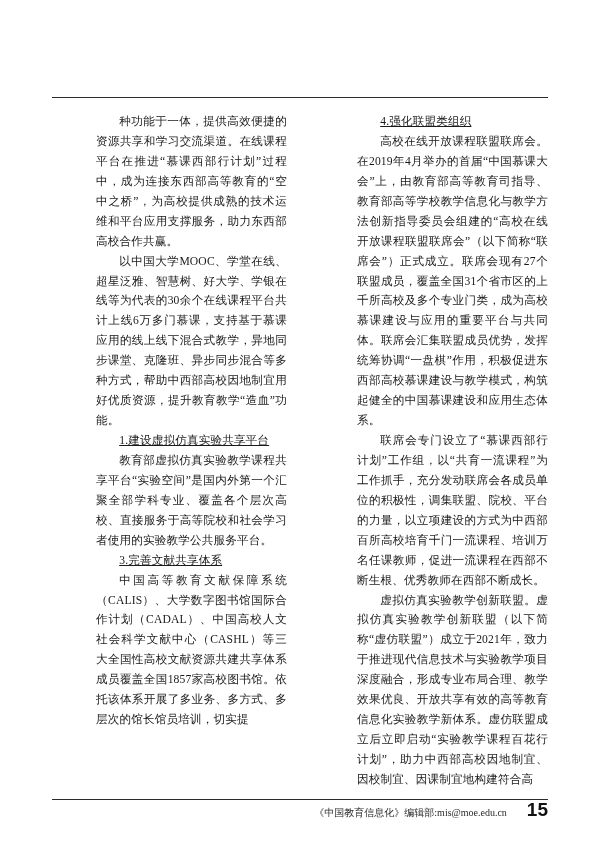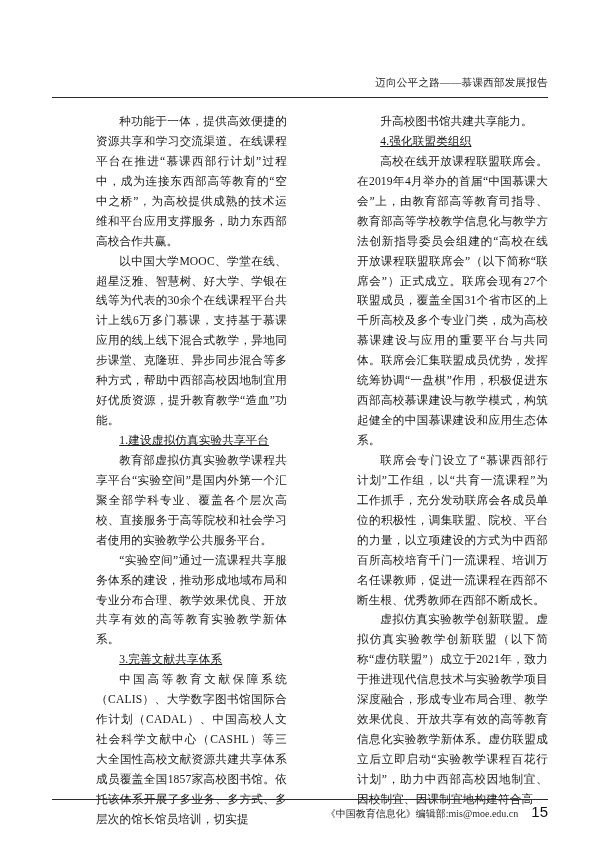--- a/index.html
+++ b/index.html
@@ -73,57 +73,54 @@
     right: 52px;
     bottom: 48px;
     border-top: 1px solid #2b2b2b;
   }
   .footer {
     position: absolute;
     right: 52px;
     bottom: 27px;
     display: flex;
     align-items: baseline;
-    gap: 13px;
+    gap: 20px;
     white-space: nowrap;
   }
   .footer-text {
     font-size: 10px;
     color: #2a2a2a;
   }
   .footer-page {
-    font-size: 15px;
-    font-weight: normal;
+    font-size: 19px;
+    font-weight: bold;
     font-family: "Liberation Sans", sans-serif;
     color: #111;
     margin-top: 30px;
   }
 </style>
 </head>
 <body>
 
 <div class="page">
 
-  <div class="header">迈向公平之路——慕课西部发展报告</div>
   <div class="header-rule"></div>
 
   <div class="columns">
 
     <div class="col">
       <p>种功能于一体，提供高效便捷的资源共享和学习交流渠道。在线课程平台在推进“慕课西部行计划”过程中，成为连接东西部高等教育的“空中之桥”，为高校提供成熟的技术运维和平台应用支撑服务，助力东西部高校合作共赢。</p>
       <p>以中国大学MOOC、学堂在线、超星泛雅、智慧树、好大学、学银在线等为代表的30余个在线课程平台共计上线6万多门慕课，支持基于慕课应用的线上线下混合式教学，异地同步课堂、克隆班、异步同步混合等多种方式，帮助中西部高校因地制宜用好优质资源，提升教育教学“造血”功能。</p>
       <p class="heading">1.建设虚拟仿真实验共享平台</p>
       <p>教育部虚拟仿真实验教学课程共享平台“实验空间”是国内外第一个汇聚全部学科专业、覆盖各个层次高校、直接服务于高等院校和社会学习者使用的实验教学公共服务平台。</p>
-      <p>“实验空间”通过一流课程共享服务体系的建设，推动形成地域布局和专业分布合理、教学效果优良、开放共享有效的高等教育实验教学新体系。</p>
       <p class="heading">3.完善文献共享体系</p>
       <p>中国高等教育文献保障系统（CALIS）、大学数字图书馆国际合作计划（CADAL）、中国高校人文社会科学文献中心（CASHL）等三大全国性高校文献资源共建共享体系成员覆盖全国1857家高校图书馆。依托该体系开展了多业务、多方式、多层次的馆长馆员培训，切实提</p>
     </div>
 
     <div class="col">
-      <p>升高校图书馆共建共享能力。</p>
       <p class="heading">4.强化联盟类组织</p>
       <p>高校在线开放课程联盟联席会。在2019年4月举办的首届“中国慕课大会”上，由教育部高等教育司指导、教育部高等学校教学信息化与教学方法创新指导委员会组建的“高校在线开放课程联盟联席会”（以下简称“联席会”）正式成立。联席会现有27个联盟成员，覆盖全国31个省市区的上千所高校及多个专业门类，成为高校慕课建设与应用的重要平台与共同体。联席会汇集联盟成员优势，发挥统筹协调“一盘棋”作用，积极促进东西部高校慕课建设与教学模式，构筑起健全的中国慕课建设和应用生态体系。</p>
       <p>联席会专门设立了“慕课西部行计划”工作组，以“共育一流课程”为工作抓手，充分发动联席会各成员单位的积极性，调集联盟、院校、平台的力量，以立项建设的方式为中西部百所高校培育千门一流课程、培训万名任课教师，促进一流课程在西部不断生根、优秀教师在西部不断成长。</p>
       <p>虚拟仿真实验教学创新联盟。虚拟仿真实验教学创新联盟（以下简称“虚仿联盟”）成立于2021年，致力于推进现代信息技术与实验教学项目深度融合，形成专业布局合理、教学效果优良、开放共享有效的高等教育信息化实验教学新体系。虚仿联盟成立后立即启动“实验教学课程百花行计划”，助力中西部高校因地制宜、因校制宜、因课制宜地构建符合高</p>
     </div>
 
   </div>
 
   <div class="footer-rule"></div>
   <div class="footer">

